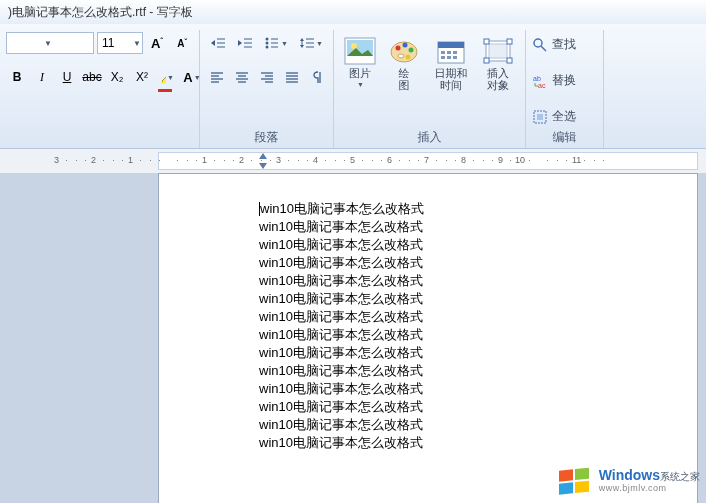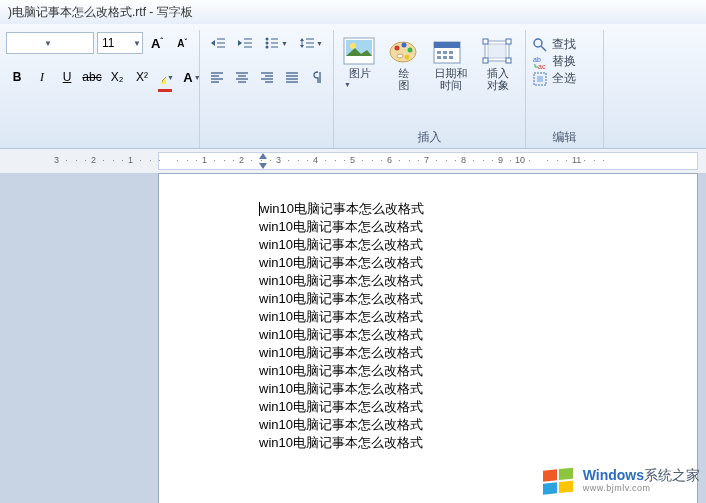--- a/index.html
+++ b/index.html
@@ -16,21 +16,21 @@
 .row { display: flex; align-items: center; gap: 3px; }
 
 .combo { display: flex; align-items: center; background: #fff; border: 1px solid #a9bdd6; height: 22px; }
 .combo input { border: none; width: 34px; padding: 0 4px; font-size: 12px; outline: none; }
 .combo .drop { width: 14px; text-align: center; color: #4a5a70; font-size: 8px; }
 
 .btn { height: 22px; min-width: 22px; display: flex; align-items: center; justify-content: center; border: 1px solid transparent; border-radius: 2px; padding: 0 3px; cursor: default; }
 .btn svg { display: block; }
 
 .icon-big-wrap { display: flex; gap: 4px; }
-.bigbtn { width: 40px; display: flex; flex-direction: column; gap: 2px; padding: 2px; border: 1px solid transparent; border-radius: 3px; }
+.bigbtn { width: 40px; display: flex; flex-direction: column; align-items: center; gap: 2px; padding: 2px; border: 1px solid transparent; border-radius: 3px; }
 .biglabel { font-size: 11px; color: #3a4658; text-align: center; line-height: 12px; white-space: pre; }
 
 .edit-row { display: flex; align-items: center; gap: 4px; font-size: 12px; color: #3a4658; }
 
 .ruler-area { background: #eef2f7; height: 24px; display: flex; align-items: center; padding-left: 158px; }
 .ruler { height: 18px; background: #fff; border: 1px solid #c3d2e4; position: relative; font-size: 9px; color: #666; flex: 1; margin-right: 8px; }
 .ruler .tick { position: absolute; top: 2px; }
 .ruler .indent { position: absolute; top: 0; left: 100px; width: 0; height: 0; border-left: 4px solid transparent; border-right: 4px solid transparent; border-bottom: 6px solid #5b7aa8; }
 .ruler .indent2 { position: absolute; bottom: 0; left: 100px; width: 0; height: 0; border-left: 4px solid transparent; border-right: 4px solid transparent; border-top: 6px solid #5b7aa8; }
 
@@ -208,20 +208,21 @@
                 </g>
               </svg>
             </div>
           <div class="btn">
               <svg width="14" height="14">
                 <path d="M8 2 Q4 2 4 5 Q4 8 8 8 L8 13 M10 2 L10 13" stroke="#3e5f8a" fill="none" stroke-width="1.3"></path>
               </svg>
             </div>
         </div>
       </div>
+      <div class="group-label">段落</div>
     </div>
 
     <div class="group insert-group">
       <div class="group-body">
         <div class="icon-big-wrap" style="margin-top:2px">
           <div class="bigbtn">
             <svg width="32" height="28">
                 <rect x="1" y="1" width="30" height="26" fill="#fff" stroke="#8aa3c4"></rect>
                 <rect x="3" y="3" width="26" height="16" fill="#a7d6ef"></rect>
                 <circle cx="10" cy="9" r="3" fill="#ffe36b"></circle>
@@ -269,21 +270,21 @@
               </svg>
             <span class="biglabel">插入
 对象</span>
           </div>
         </div>
       </div>
       <div class="group-label">插入</div>
     </div>
 
     <div class="group edit-group">
-      <div class="group-body" style="gap:0;padding-top:4px">
+      <div class="group-body" style="gap:19px;padding-top:4px">
         <div class="edit-row">
           <svg width="16" height="16">
               <circle cx="6" cy="6" r="4" fill="none" stroke="#4a73b5" stroke-width="1.5"></circle>
               <line x1="9" y1="9" x2="14" y2="14" stroke="#4a73b5" stroke-width="1.5"></line>
             </svg>
           <span>查找</span>
         </div>
         <div class="edit-row">
           <svg width="16" height="16">
               <text x="1" y="8" font-size="7" fill="#3a67d4">ab</text>
@@ -395,16 +396,16 @@
 <div class="watermark">
   <svg width="36" height="32">
     <g transform="skewY(-6)">
       <rect x="2" y="6" width="14" height="11" fill="#ef5a27"></rect>
       <rect x="18" y="6" width="14" height="11" fill="#8bc63e"></rect>
       <rect x="2" y="19" width="14" height="11" fill="#2da2e1"></rect>
       <rect x="18" y="19" width="14" height="11" fill="#fcc500"></rect>
     </g>
   </svg>
   <div class="watermark-text">
-    <span><b>Windows</b><span style="font-weight:normal;font-size:14px;color:#4a5a70">系统之家</span></span>
+    <span><b>Windows</b><span style="font-weight:normal;font-size:10px;color:#4a5a70">系统之家</span></span>
     <span class="sub">www.bjmlv.com</span>
   </div>
 </div>
 
 </body></html>

